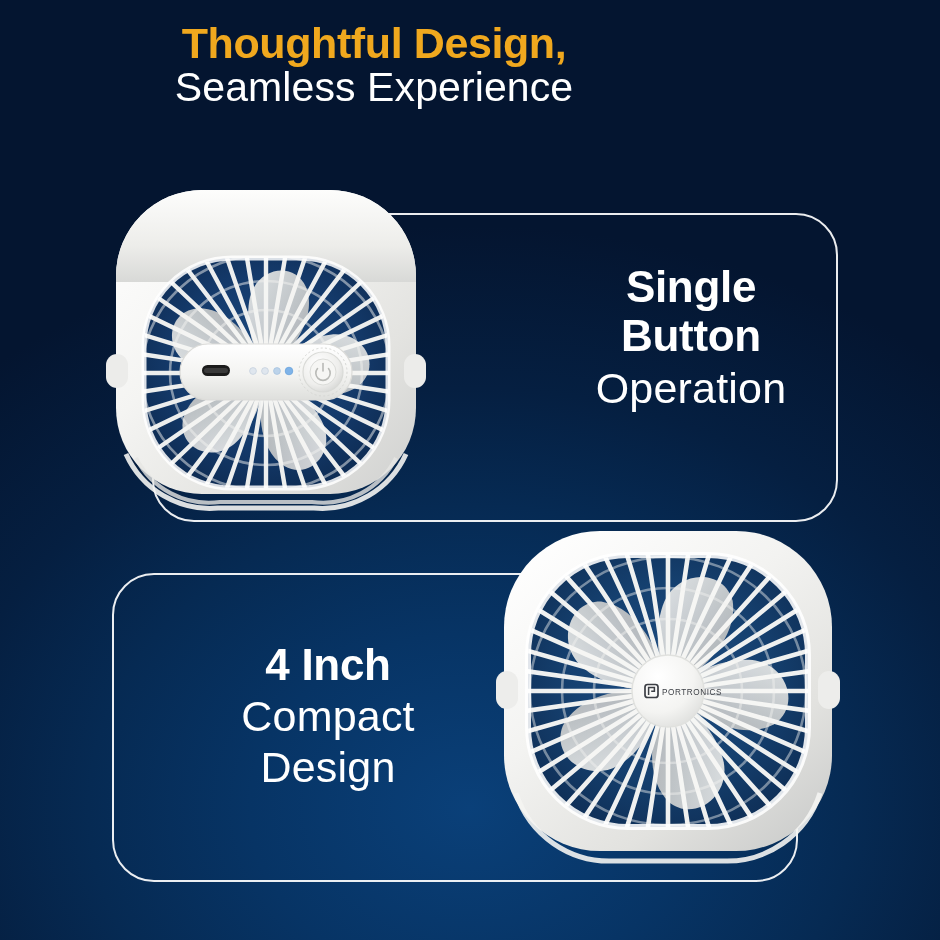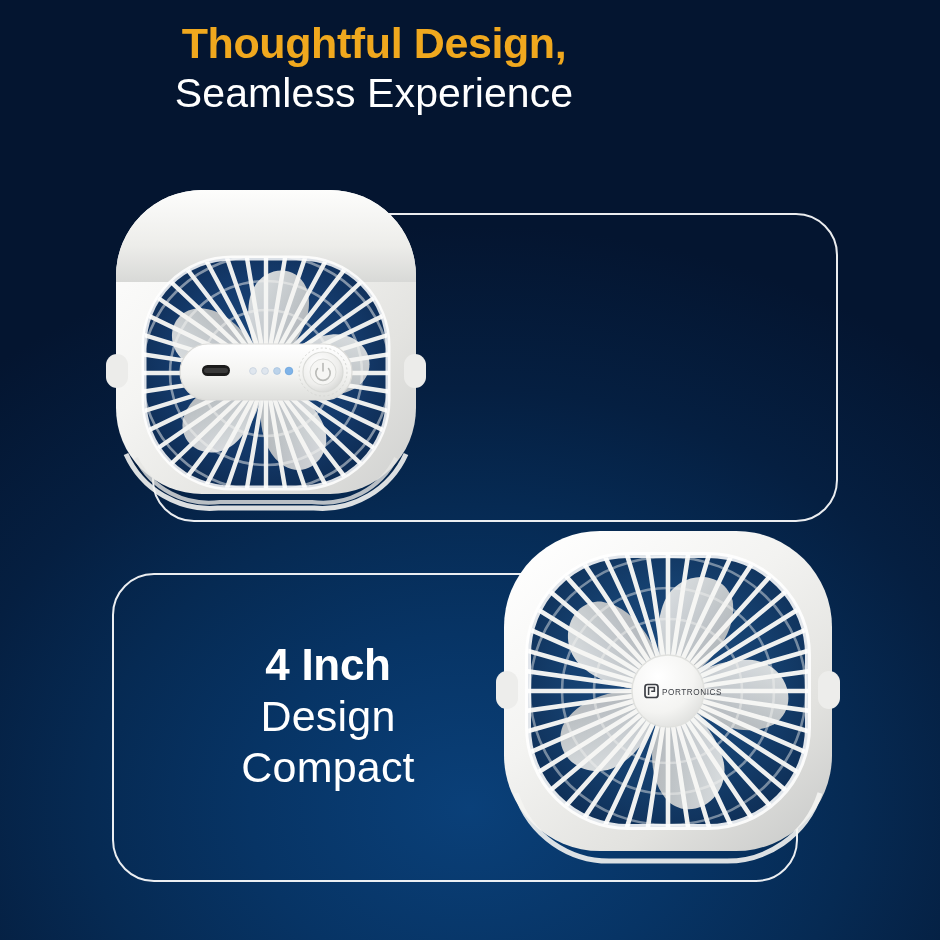--- a/index.html
+++ b/index.html
@@ -29,21 +29,21 @@
   }
   .headline .l1 {
     display:block;
     font-size:43px;
     font-weight:bold;
     letter-spacing:-0.4px;
     color:#f0a81e;
   }
   .headline .l2 {
     display:block;
-    margin-top:8px;
+    margin-top:2px;
     font-size:41px;
     font-weight:300;
     letter-spacing:0.1px;
     color:#ffffff;
   }
 
   
   .card {
     position:absolute;
     border:2px solid rgba(255,255,255,0.92);
@@ -96,20 +96,25 @@
 
 <div id="poster">
 
   <div class="headline">
     <span class="l1">Thoughtful Design,</span>
     <span class="l2">Seamless Experience</span>
   </div>
 
   <div class="card" id="card-top"></div>
 
+  <div class="card-text" id="text-top">
+    <span class="ct-strong">Single</span>
+    <span class="ct-strong">Button</span>
+    <span class="ct-light">Operation</span>
+  </div>
 
   <div class="fan" id="fan-top">
     <svg viewBox="0 0 324 330" xmlns="http://www.w3.org/2000/svg">
       <defs>
         <linearGradient id="tBody" x1="0" y1="0" x2="1" y2="1">
           <stop offset="0%" stop-color="#ffffff"></stop>
           <stop offset="38%" stop-color="#f4f4f2"></stop>
           <stop offset="72%" stop-color="#e3e3e0"></stop>
           <stop offset="100%" stop-color="#cfd0cf"></stop>
         </linearGradient>
@@ -244,22 +249,22 @@
           </g>
         </g>
       </g>
     </svg>
   </div>
 
   <div class="card" id="card-bottom"></div>
 
   <div class="card-text" id="text-bottom">
     <span class="ct-strong">4 Inch</span>
+    <span class="ct-light">Compact</span>
     <span class="ct-light">Design</span>
-    <span class="ct-light">Compact</span>
   </div>
 
   <div class="fan" id="fan-bottom">
     <svg viewBox="0 0 344 348" xmlns="http://www.w3.org/2000/svg">
       <defs>
         <linearGradient id="bBody" x1="0.1" y1="0" x2="0.9" y2="1">
           <stop offset="0%" stop-color="#ffffff"></stop>
           <stop offset="40%" stop-color="#f3f3f1"></stop>
           <stop offset="74%" stop-color="#e2e2df"></stop>
           <stop offset="100%" stop-color="#cbcccb"></stop>

